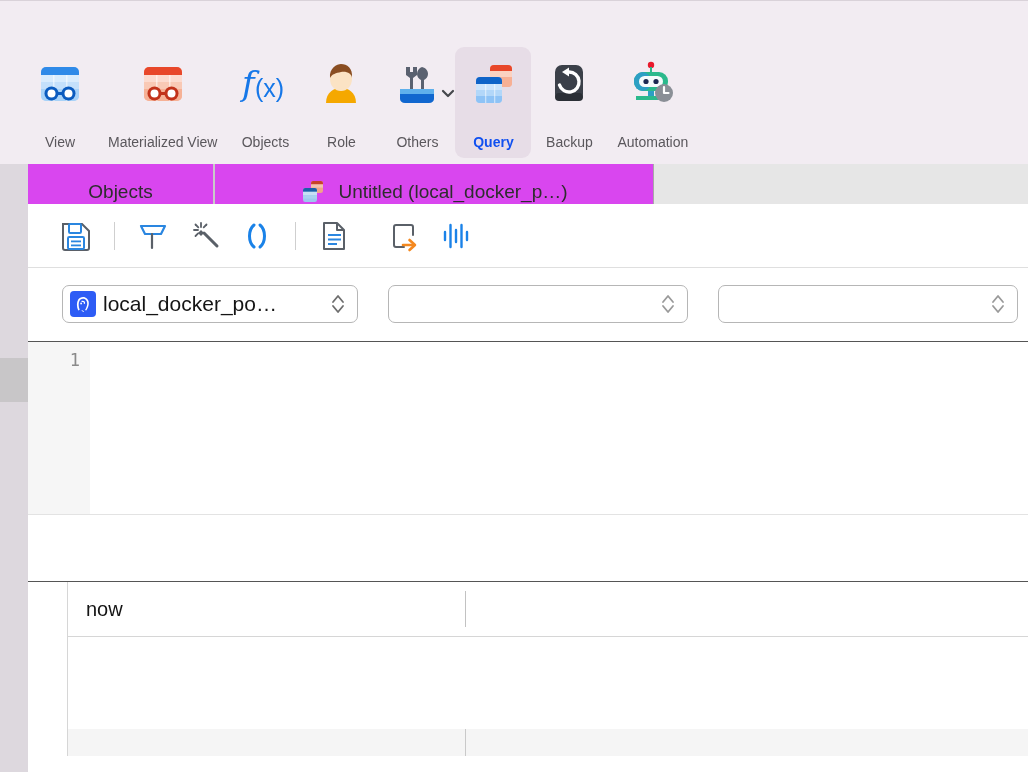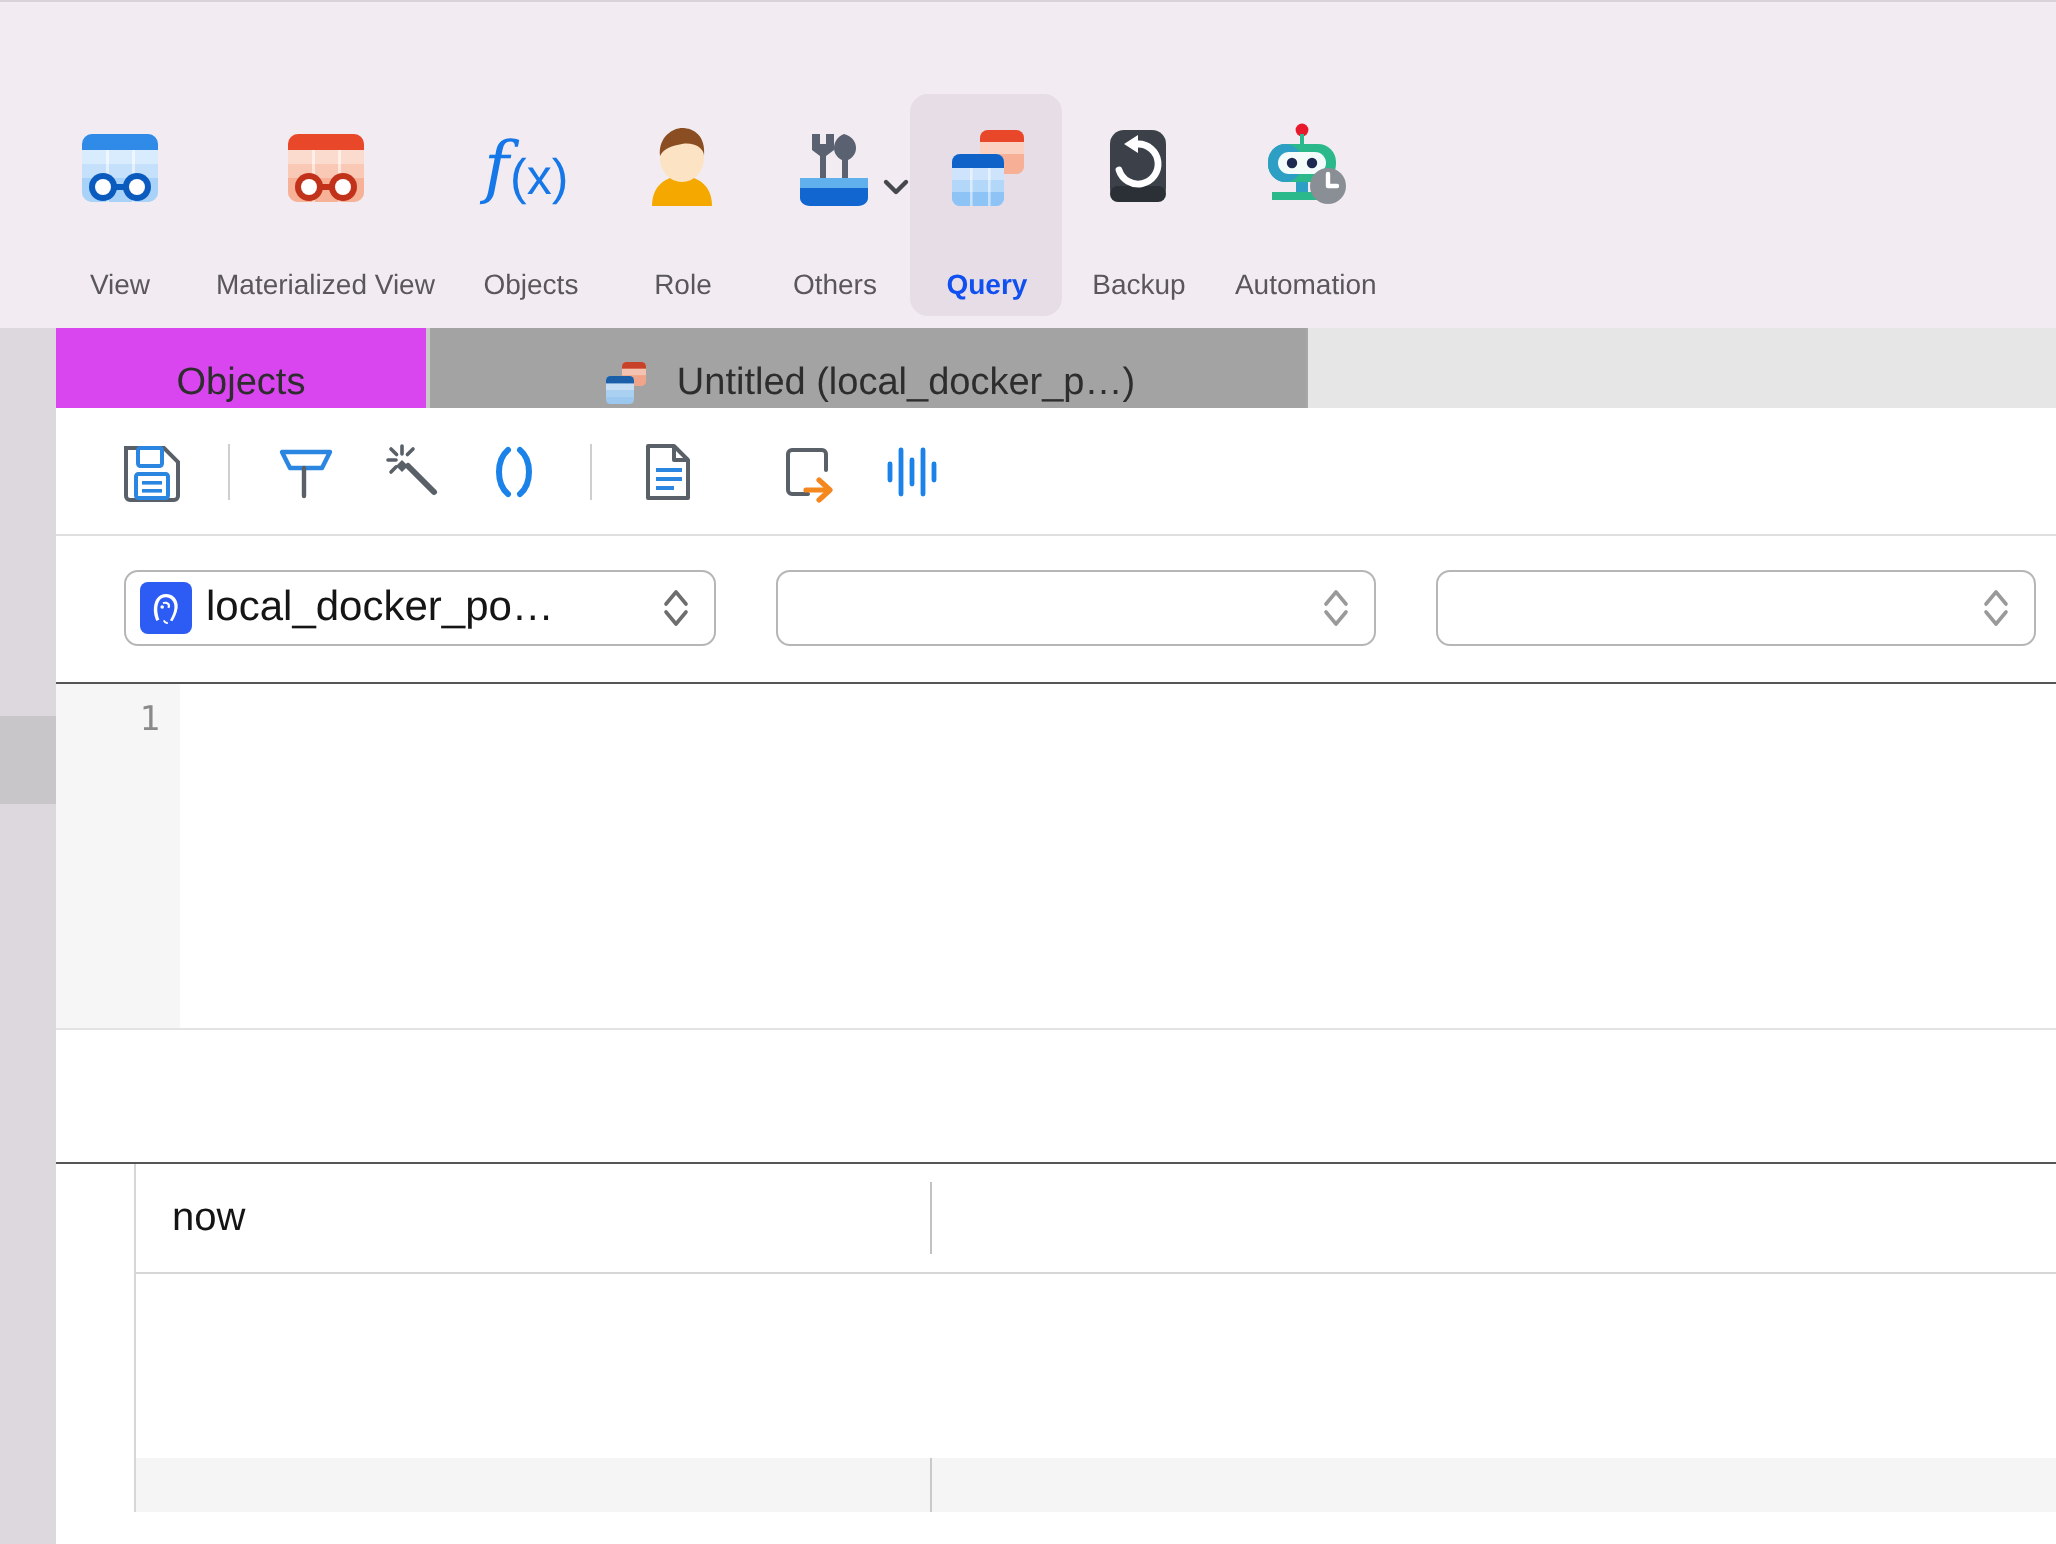--- a/index.html
+++ b/index.html
@@ -68,21 +68,21 @@
     font-size: 19px; color: #2d2d2d;
     cursor: default;
   }
   .tab.inactive {
     left: 28px; width: 186px;
     background: #d946ef;
     border-right: 1px solid #c9c9c9;
   }
   .tab.active {
     left: 214px; width: 440px;
-    background: #a3a3a3;
+    background: #d946ef;
     border-right: 1px solid #a8a8a8;
     border-left: 1px solid #c9c9c9;
     gap: 12px;
     padding: 10px 16px;
   }
   .tab-icon { width: 26px; height: 26px; flex: 0 0 26px; position: relative; }
   .tab-title { white-space: nowrap; overflow: hidden; }
 
   
   .rail {

